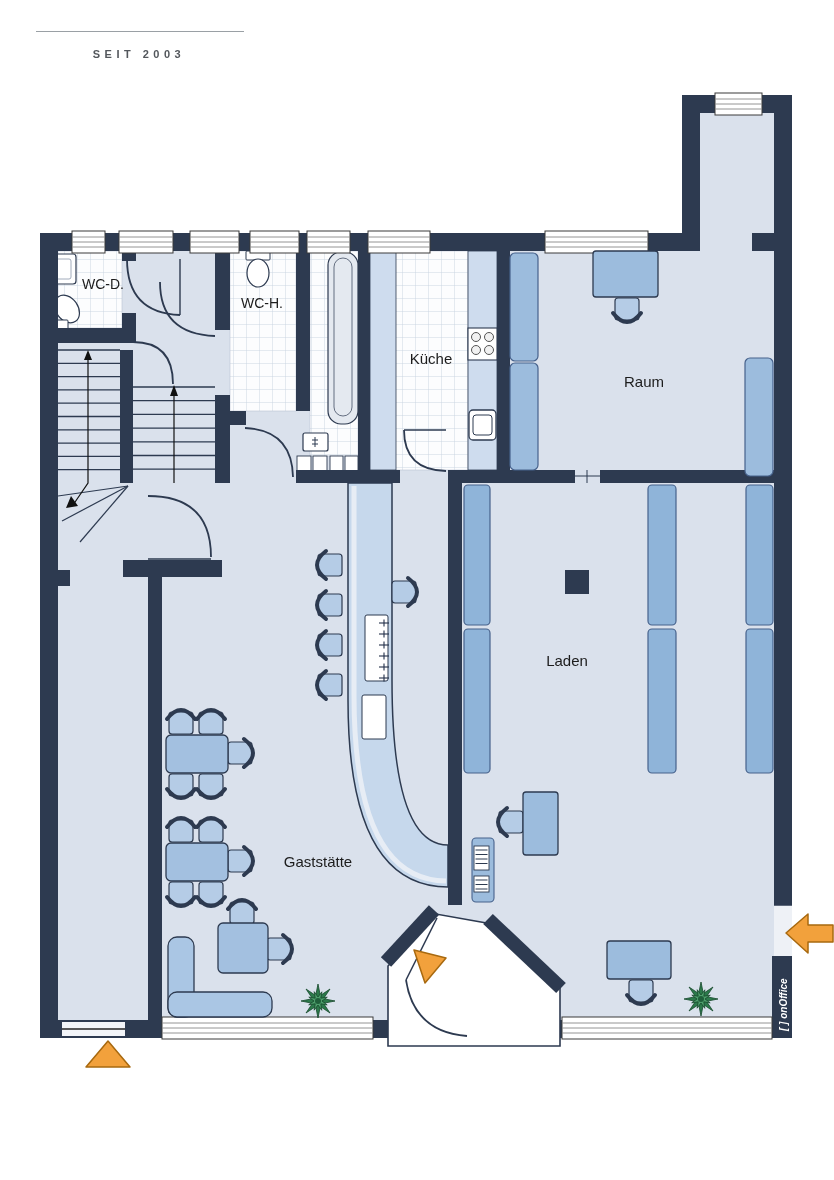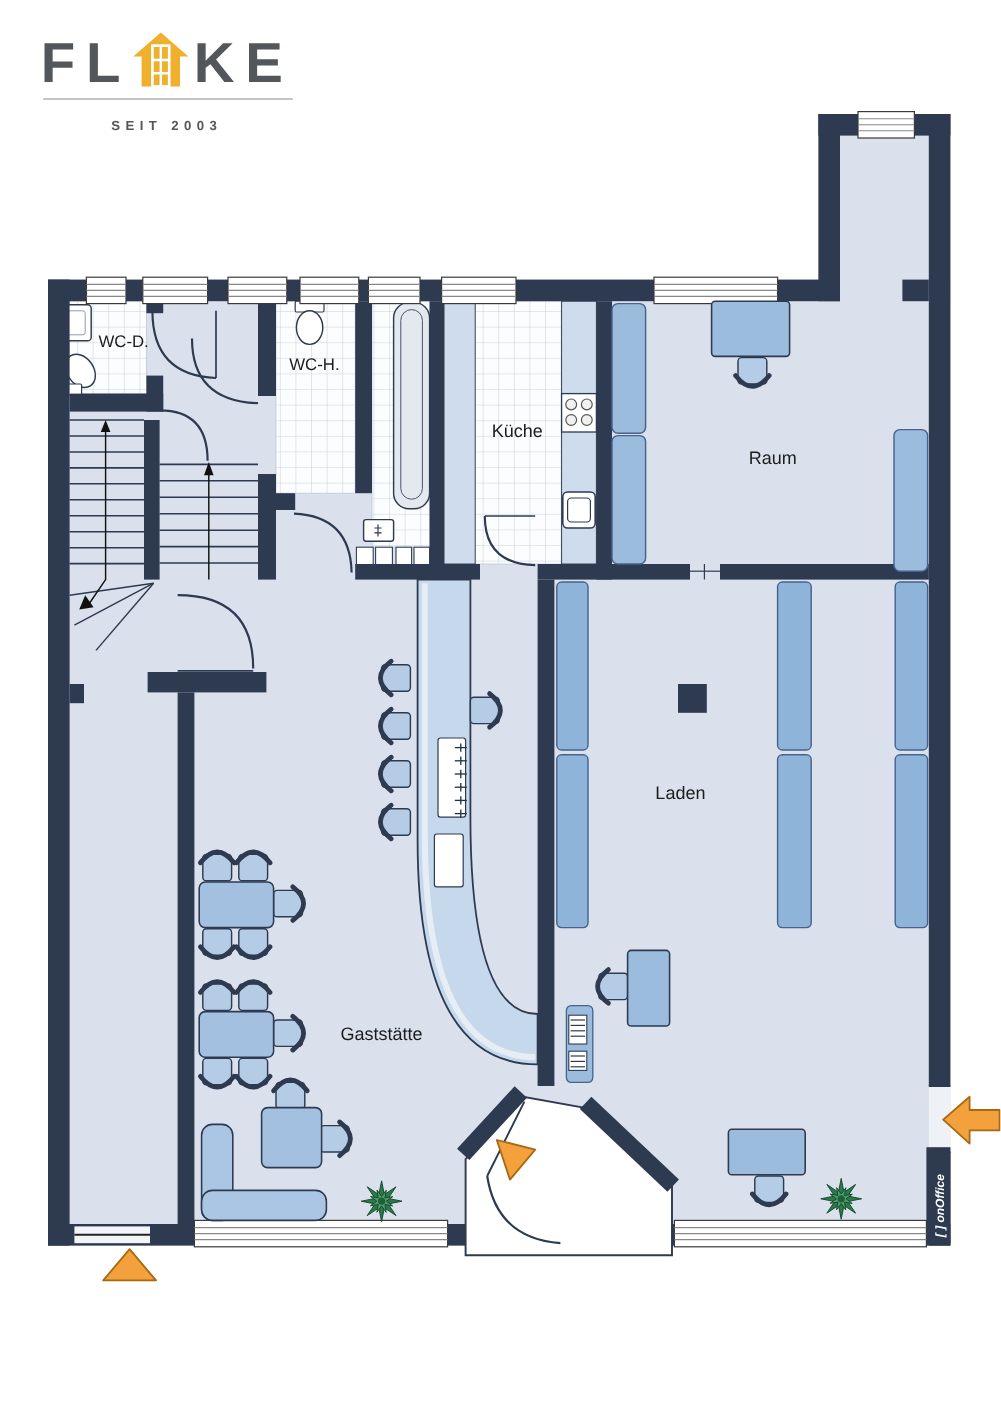--- a/index.html
+++ b/index.html
@@ -329,27 +329,16 @@
     <text x="262" y="308" font-size="14" fill="#1c1c1c" text-anchor="middle">WC-H.</text>
     <text x="431" y="364" font-size="15" fill="#1c1c1c" text-anchor="middle">Küche</text>
     <text x="644" y="387" font-size="15" fill="#1c1c1c" text-anchor="middle">Raum</text>
     <text x="567" y="666" font-size="15" fill="#1c1c1c" text-anchor="middle">Laden</text>
     <text x="318" y="867" font-size="15" fill="#1c1c1c" text-anchor="middle">Gaststätte</text>
 
     <text transform="translate(787,1031) rotate(-90)" font-size="10" font-style="italic" font-weight="bold" fill="#ffffff">[ ] onOffice</text>
   </svg>
 
   <div class="logo">
-    <div class="logo-row">
-      <span class="logo-letters">FL</span>
-      <svg class="logo-house" width="50" height="52" viewBox="0 0 50 52">
-        <path d="M25,3 L48,23 L41,23 L41,48 L9,48 L9,23 L2,23 Z" fill="#efb02e"></path>
-        <rect x="18" y="14" width="14" height="34" fill="none" stroke="#ffffff" stroke-width="2.2"></rect>
-        <line x1="25" y1="14" x2="25" y2="48" stroke="#ffffff" stroke-width="2"></line>
-        <line x1="18" y1="26" x2="32" y2="26" stroke="#ffffff" stroke-width="2"></line>
-        <line x1="18" y1="37" x2="32" y2="37" stroke="#ffffff" stroke-width="2"></line>
-      </svg>
-      <span class="logo-letters">KE</span>
-    </div>
     <div class="logo-line"></div>
     <div class="logo-since">SEIT 2003</div>
   </div>
 </div>
 
 </body></html>

